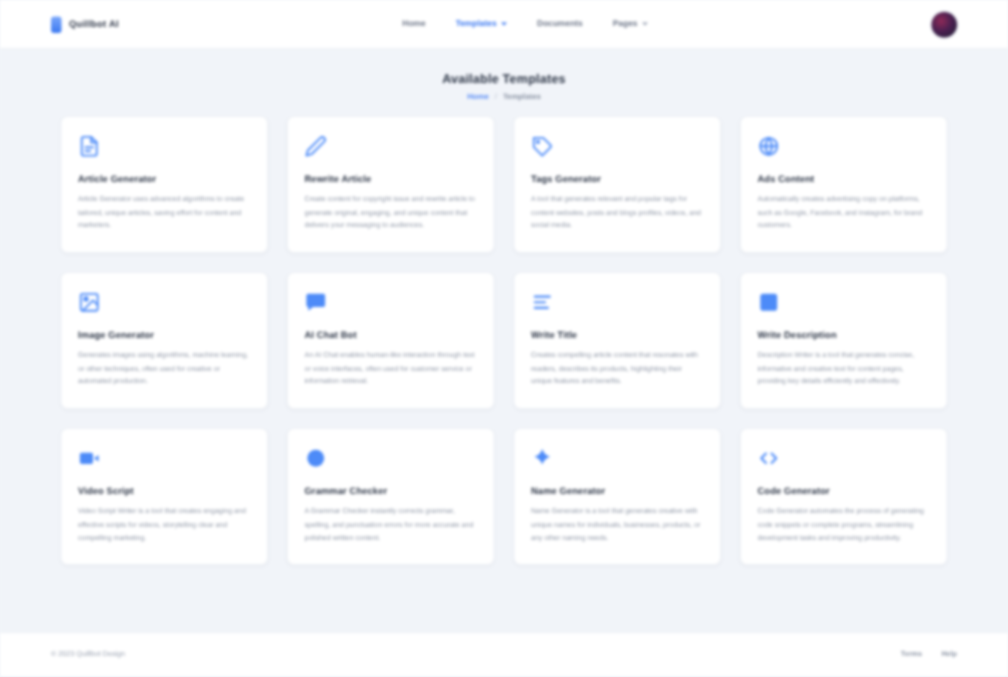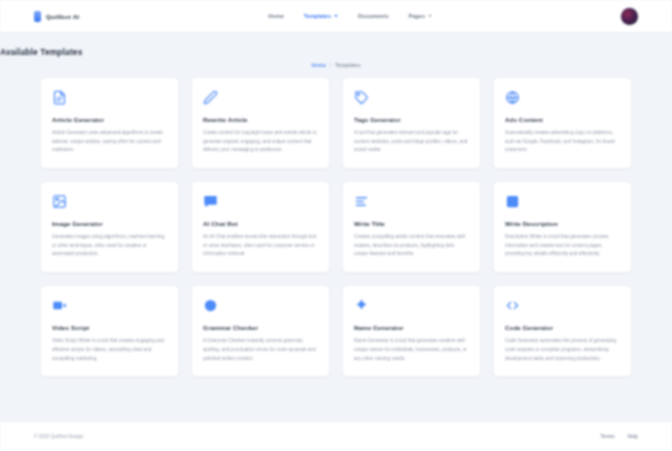--- a/index.html
+++ b/index.html
@@ -52,20 +52,21 @@
   .nav-link.active .caret { border-top-color: #3b78f0; }
   .avatar {
     width: 17px; height: 17px; border-radius: 50%;
     background: radial-gradient(circle at 38% 36%, #8e2a58 0%, #4a2050 45%, #1d2034 100%);
     box-shadow: 0 0 0 1px #e4e8ef;
     flex: 0 0 auto;
   }
 
   
   .page-head {
+    text-align: center;
     padding: 14px 0 9px;
     flex: 0 0 auto;
   }
   .page-title {
     font-size: 8.4px; font-weight: 700; color: #2b3445; letter-spacing: .15px;
   }
   .breadcrumb {
     margin-top: 5px;
     display: flex; align-items: center; justify-content: center; gap: 4px;
     font-size: 5.2px;

